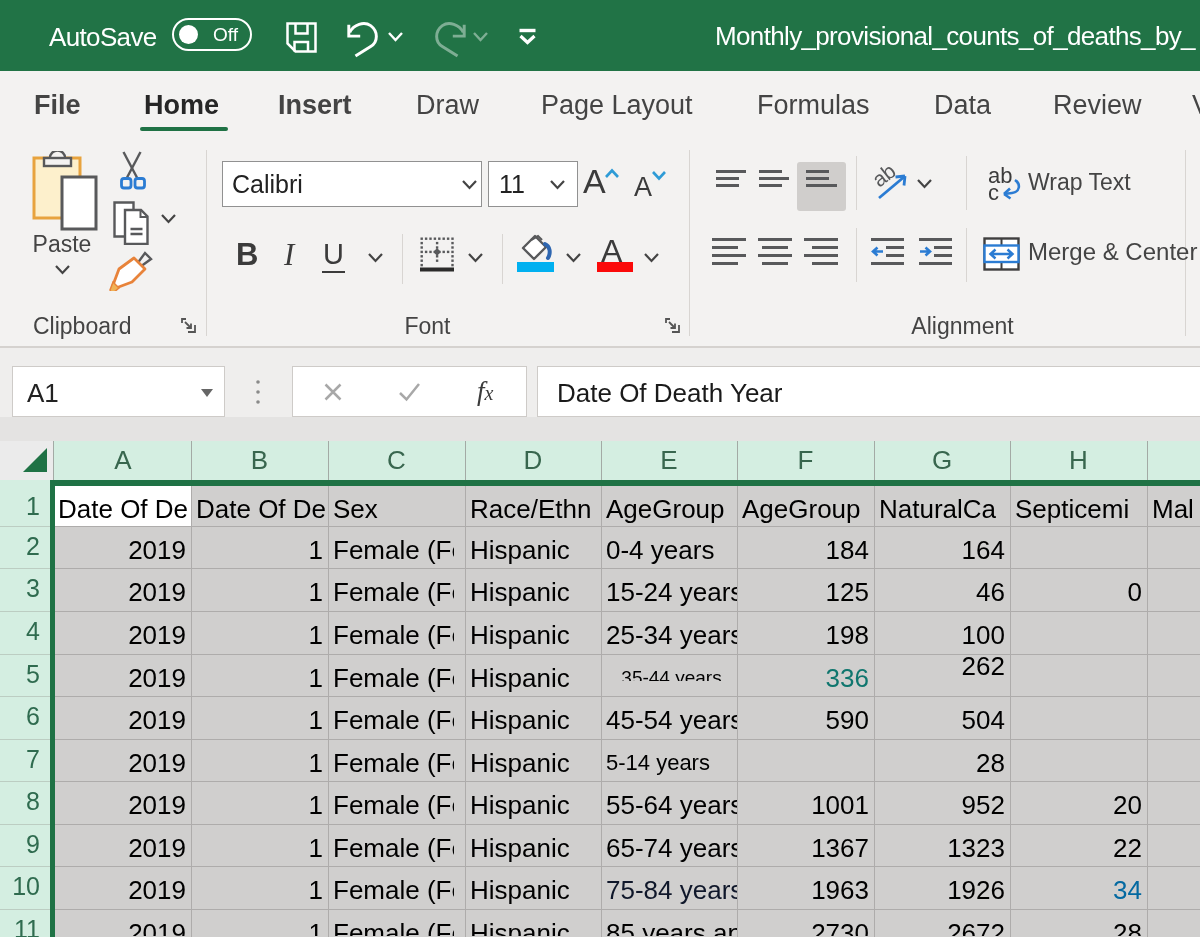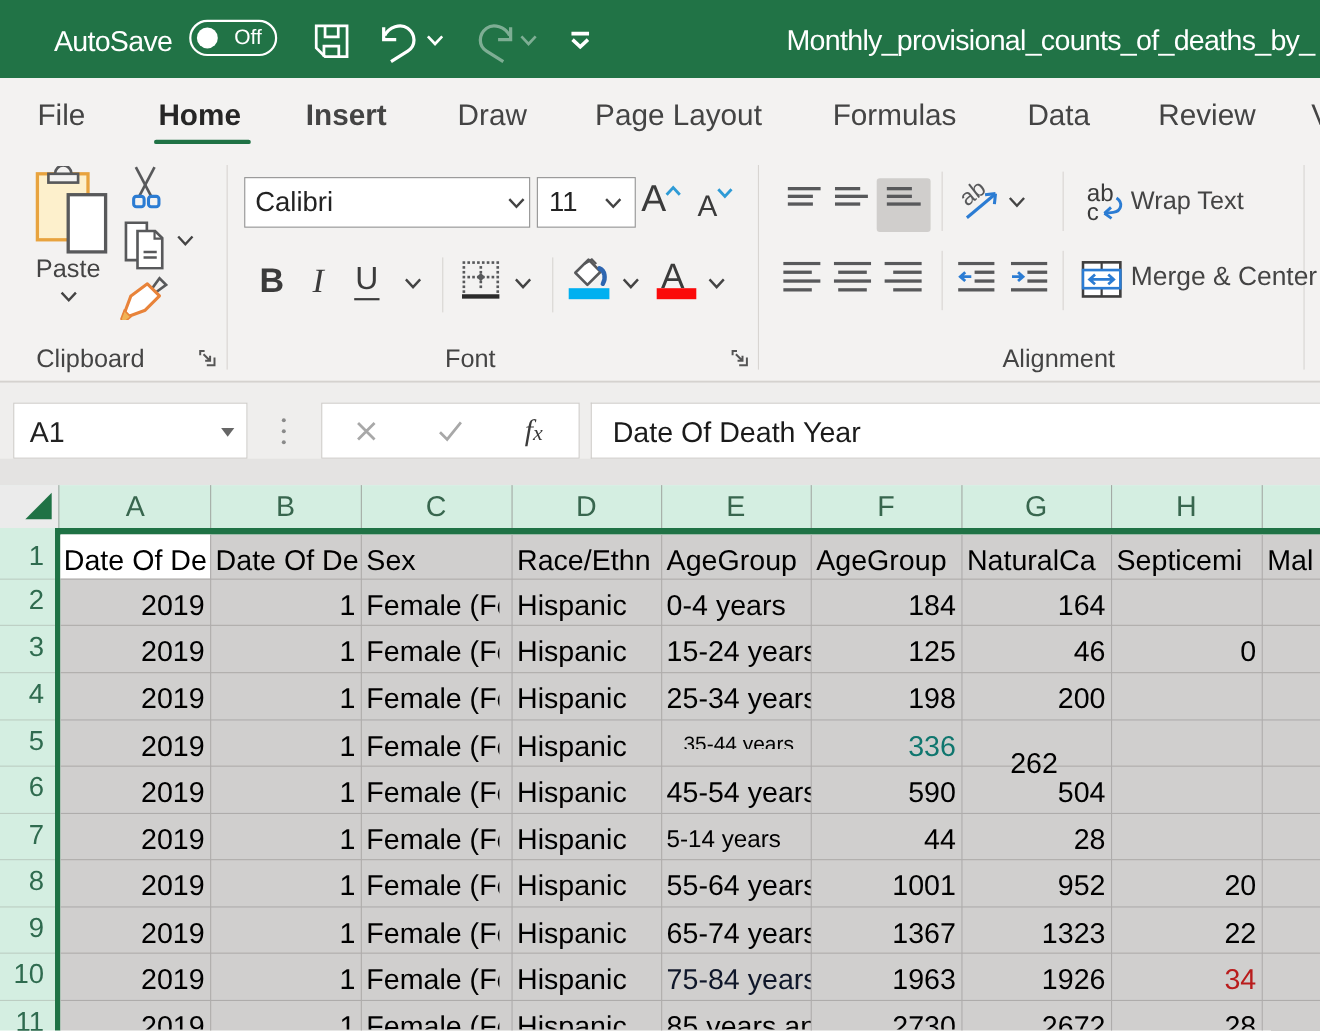--- a/index.html
+++ b/index.html
@@ -32,21 +32,21 @@
 </svg>
 <svg class="abs" style="left:472px;top:31px;opacity:.42" width="17" height="12" viewBox="0 0 17 12">
 <path d="M2 2 l6.5 7 L15 2" fill="none" stroke="#fff" stroke-width="2.4"></path>
     </svg>
 <svg class="abs" style="left:518px;top:28px" width="19" height="17" viewBox="0 0 19 17">
 <path d="M1.5 2.5 h16" stroke="#fff" stroke-width="3.4" fill="none"></path>
 <path d="M2.5 8 l7 6.5 L16.5 8" fill="none" stroke="#fff" stroke-width="3.2"></path>
     </svg>
 <div class="abs" style="left:715px;top:21px;color:#fff;font-size:26px;letter-spacing:-.65px;white-space:nowrap">Monthly_provisional_counts_of_deaths_by_</div>
 <div class="abs" style="left:0;top:71px;width:1200px;height:69px;background:#f3f2f1"></div>
-<div class="abs" style="left:34px;top:90px;font-size:27px;font-weight:400;color:#444;white-space:nowrap">File</div>
+<div class="abs" style="left:34px;top:90px;font-size:27px;font-weight:700;color:#444;white-space:nowrap">File</div>
 <div class="abs" style="left:144px;top:90px;font-size:27px;font-weight:600;color:#262626;white-space:nowrap">Home</div>
 <div class="abs" style="left:278px;top:90px;font-size:27px;font-weight:700;color:#444;white-space:nowrap">Insert</div>
 <div class="abs" style="left:416px;top:90px;font-size:27px;font-weight:400;color:#444;white-space:nowrap">Draw</div>
 <div class="abs" style="left:541px;top:90px;font-size:27px;font-weight:400;color:#444;white-space:nowrap">Page Layout</div>
 <div class="abs" style="left:757px;top:90px;font-size:27px;font-weight:400;color:#444;white-space:nowrap">Formulas</div>
 <div class="abs" style="left:934px;top:90px;font-size:27px;font-weight:400;color:#444;white-space:nowrap">Data</div>
 <div class="abs" style="left:1053px;top:90px;font-size:27px;font-weight:400;color:#444;white-space:nowrap">Review</div>
 <div class="abs" style="left:1192px;top:90px;font-size:27px;font-weight:400;color:#444;white-space:nowrap">View</div>
 <div class="abs" style="left:140px;top:127px;width:88px;height:4px;background:#1f7245;border-radius:2px"></div>
 <div class="abs" style="left:0;top:140px;width:1200px;height:206px;background:#f3f2f1"></div>
@@ -360,41 +360,40 @@
 <div class="abs" style="left:602px;top:568px;width:135px;height:42px;line-height:48px;padding-left:4px;text-align:left;font-size:26px;color:#000;overflow:hidden;white-space:nowrap">15-24 years</div>
 <div class="abs" style="left:738px;top:568px;width:136px;height:42px;line-height:48px;padding-right:5px;text-align:right;font-size:26px;color:#000;overflow:hidden;white-space:nowrap">125</div>
 <div class="abs" style="left:875px;top:568px;width:135px;height:42px;line-height:48px;padding-right:5px;text-align:right;font-size:26px;color:#000;overflow:hidden;white-space:nowrap">46</div>
 <div class="abs" style="left:1011px;top:568px;width:136px;height:42px;line-height:48px;padding-right:5px;text-align:right;font-size:26px;color:#000;overflow:hidden;white-space:nowrap">0</div>
 <div class="abs" style="left:56px;top:611px;width:135px;height:42px;line-height:48px;padding-right:5px;text-align:right;font-size:26px;color:#000;overflow:hidden;white-space:nowrap">2019</div>
 <div class="abs" style="left:192px;top:611px;width:136px;height:42px;line-height:48px;padding-right:5px;text-align:right;font-size:26px;color:#000;overflow:hidden;white-space:nowrap">1</div>
 <div class="abs" style="left:329px;top:611px;width:125px;height:42px;line-height:48px;padding-left:4px;text-align:left;font-size:26px;color:#000;overflow:hidden;white-space:nowrap">Female (Fe</div>
 <div class="abs" style="left:466px;top:611px;width:135px;height:42px;line-height:48px;padding-left:4px;text-align:left;font-size:26px;color:#000;overflow:hidden;white-space:nowrap">Hispanic</div>
 <div class="abs" style="left:602px;top:611px;width:135px;height:42px;line-height:48px;padding-left:4px;text-align:left;font-size:26px;color:#000;overflow:hidden;white-space:nowrap">25-34 years</div>
 <div class="abs" style="left:738px;top:611px;width:136px;height:42px;line-height:48px;padding-right:5px;text-align:right;font-size:26px;color:#000;overflow:hidden;white-space:nowrap">198</div>
-<div class="abs" style="left:875px;top:611px;width:135px;height:42px;line-height:48px;padding-right:5px;text-align:right;font-size:26px;color:#000;overflow:hidden;white-space:nowrap">200</div>
+<div class="abs" style="left:875px;top:611px;width:135px;height:42px;line-height:48px;padding-right:5px;text-align:right;font-size:26px;color:#000;overflow:hidden;white-space:nowrap">100</div>
 <div class="abs" style="left:56px;top:654px;width:135px;height:41px;line-height:48px;padding-right:5px;text-align:right;font-size:26px;color:#000;overflow:hidden;white-space:nowrap">2019</div>
 <div class="abs" style="left:192px;top:654px;width:136px;height:41px;line-height:48px;padding-right:5px;text-align:right;font-size:26px;color:#000;overflow:hidden;white-space:nowrap">1</div>
 <div class="abs" style="left:329px;top:654px;width:125px;height:41px;line-height:48px;padding-left:4px;text-align:left;font-size:26px;color:#000;overflow:hidden;white-space:nowrap">Female (Fe</div>
 <div class="abs" style="left:466px;top:654px;width:135px;height:41px;line-height:48px;padding-left:4px;text-align:left;font-size:26px;color:#000;overflow:hidden;white-space:nowrap">Hispanic</div>
 <div class="abs" style="left:602px;top:654px;width:135px;height:27px;line-height:48px;padding-left:4px;text-align:center;font-size:19px;color:#000;overflow:hidden;white-space:nowrap">35-44 years</div>
 <div class="abs" style="left:738px;top:654px;width:136px;height:41px;line-height:48px;padding-right:5px;text-align:right;font-size:26px;color:#0f766e;overflow:hidden;white-space:nowrap">336</div>
-<div class="abs" style="left:875px;top:670px;width:135px;height:52px;line-height:48px;padding-right:5px;text-align:center;font-size:26px;color:#000;overflow:hidden;white-space:nowrap">262</div>
+<div class="abs" style="left:875px;top:642px;width:135px;height:52px;line-height:48px;padding-right:5px;text-align:right;font-size:26px;color:#000;overflow:hidden;white-space:nowrap">262</div>
 <div class="abs" style="left:56px;top:696px;width:135px;height:42px;line-height:48px;padding-right:5px;text-align:right;font-size:26px;color:#000;overflow:hidden;white-space:nowrap">2019</div>
 <div class="abs" style="left:192px;top:696px;width:136px;height:42px;line-height:48px;padding-right:5px;text-align:right;font-size:26px;color:#000;overflow:hidden;white-space:nowrap">1</div>
 <div class="abs" style="left:329px;top:696px;width:125px;height:42px;line-height:48px;padding-left:4px;text-align:left;font-size:26px;color:#000;overflow:hidden;white-space:nowrap">Female (Fe</div>
 <div class="abs" style="left:466px;top:696px;width:135px;height:42px;line-height:48px;padding-left:4px;text-align:left;font-size:26px;color:#000;overflow:hidden;white-space:nowrap">Hispanic</div>
 <div class="abs" style="left:602px;top:696px;width:135px;height:42px;line-height:48px;padding-left:4px;text-align:left;font-size:26px;color:#000;overflow:hidden;white-space:nowrap">45-54 years</div>
 <div class="abs" style="left:738px;top:696px;width:136px;height:42px;line-height:48px;padding-right:5px;text-align:right;font-size:26px;color:#000;overflow:hidden;white-space:nowrap">590</div>
 <div class="abs" style="left:875px;top:696px;width:135px;height:42px;line-height:48px;padding-right:5px;text-align:right;font-size:26px;color:#000;overflow:hidden;white-space:nowrap">504</div>
 <div class="abs" style="left:56px;top:739px;width:135px;height:41px;line-height:48px;padding-right:5px;text-align:right;font-size:26px;color:#000;overflow:hidden;white-space:nowrap">2019</div>
 <div class="abs" style="left:192px;top:739px;width:136px;height:41px;line-height:48px;padding-right:5px;text-align:right;font-size:26px;color:#000;overflow:hidden;white-space:nowrap">1</div>
 <div class="abs" style="left:329px;top:739px;width:125px;height:41px;line-height:48px;padding-left:4px;text-align:left;font-size:26px;color:#000;overflow:hidden;white-space:nowrap">Female (Fe</div>
 <div class="abs" style="left:466px;top:739px;width:135px;height:41px;line-height:48px;padding-left:4px;text-align:left;font-size:26px;color:#000;overflow:hidden;white-space:nowrap">Hispanic</div>
 <div class="abs" style="left:602px;top:739px;width:135px;height:41px;line-height:48px;padding-left:4px;text-align:left;font-size:22px;color:#000;overflow:hidden;white-space:nowrap">5-14 years</div>
-<div class="abs" style="left:738px;top:739px;width:136px;height:41px;line-height:48px;padding-right:5px;text-align:right;font-size:26px;color:#000;overflow:hidden;white-space:nowrap">44</div>
 <div class="abs" style="left:875px;top:739px;width:135px;height:41px;line-height:48px;padding-right:5px;text-align:right;font-size:26px;color:#000;overflow:hidden;white-space:nowrap">28</div>
 <div class="abs" style="left:56px;top:781px;width:135px;height:42px;line-height:48px;padding-right:5px;text-align:right;font-size:26px;color:#000;overflow:hidden;white-space:nowrap">2019</div>
 <div class="abs" style="left:192px;top:781px;width:136px;height:42px;line-height:48px;padding-right:5px;text-align:right;font-size:26px;color:#000;overflow:hidden;white-space:nowrap">1</div>
 <div class="abs" style="left:329px;top:781px;width:125px;height:42px;line-height:48px;padding-left:4px;text-align:left;font-size:26px;color:#000;overflow:hidden;white-space:nowrap">Female (Fe</div>
 <div class="abs" style="left:466px;top:781px;width:135px;height:42px;line-height:48px;padding-left:4px;text-align:left;font-size:26px;color:#000;overflow:hidden;white-space:nowrap">Hispanic</div>
 <div class="abs" style="left:602px;top:781px;width:135px;height:42px;line-height:48px;padding-left:4px;text-align:left;font-size:26px;color:#000;overflow:hidden;white-space:nowrap">55-64 years</div>
 <div class="abs" style="left:738px;top:781px;width:136px;height:42px;line-height:48px;padding-right:5px;text-align:right;font-size:26px;color:#000;overflow:hidden;white-space:nowrap">1001</div>
 <div class="abs" style="left:875px;top:781px;width:135px;height:42px;line-height:48px;padding-right:5px;text-align:right;font-size:26px;color:#000;overflow:hidden;white-space:nowrap">952</div>
 <div class="abs" style="left:1011px;top:781px;width:136px;height:42px;line-height:48px;padding-right:5px;text-align:right;font-size:26px;color:#000;overflow:hidden;white-space:nowrap">20</div>
 <div class="abs" style="left:56px;top:824px;width:135px;height:41px;line-height:48px;padding-right:5px;text-align:right;font-size:26px;color:#000;overflow:hidden;white-space:nowrap">2019</div>
@@ -405,21 +404,21 @@
 <div class="abs" style="left:738px;top:824px;width:136px;height:41px;line-height:48px;padding-right:5px;text-align:right;font-size:26px;color:#000;overflow:hidden;white-space:nowrap">1367</div>
 <div class="abs" style="left:875px;top:824px;width:135px;height:41px;line-height:48px;padding-right:5px;text-align:right;font-size:26px;color:#000;overflow:hidden;white-space:nowrap">1323</div>
 <div class="abs" style="left:1011px;top:824px;width:136px;height:41px;line-height:48px;padding-right:5px;text-align:right;font-size:26px;color:#000;overflow:hidden;white-space:nowrap">22</div>
 <div class="abs" style="left:56px;top:866px;width:135px;height:42px;line-height:48px;padding-right:5px;text-align:right;font-size:26px;color:#000;overflow:hidden;white-space:nowrap">2019</div>
 <div class="abs" style="left:192px;top:866px;width:136px;height:42px;line-height:48px;padding-right:5px;text-align:right;font-size:26px;color:#000;overflow:hidden;white-space:nowrap">1</div>
 <div class="abs" style="left:329px;top:866px;width:125px;height:42px;line-height:48px;padding-left:4px;text-align:left;font-size:26px;color:#000;overflow:hidden;white-space:nowrap">Female (Fe</div>
 <div class="abs" style="left:466px;top:866px;width:135px;height:42px;line-height:48px;padding-left:4px;text-align:left;font-size:26px;color:#000;overflow:hidden;white-space:nowrap">Hispanic</div>
 <div class="abs" style="left:602px;top:866px;width:135px;height:42px;line-height:48px;padding-left:4px;text-align:left;font-size:26px;color:#0f172a;overflow:hidden;white-space:nowrap">75-84 years</div>
 <div class="abs" style="left:738px;top:866px;width:136px;height:42px;line-height:48px;padding-right:5px;text-align:right;font-size:26px;color:#000;overflow:hidden;white-space:nowrap">1963</div>
 <div class="abs" style="left:875px;top:866px;width:135px;height:42px;line-height:48px;padding-right:5px;text-align:right;font-size:26px;color:#000;overflow:hidden;white-space:nowrap">1926</div>
-<div class="abs" style="left:1011px;top:866px;width:136px;height:42px;line-height:48px;padding-right:5px;text-align:right;font-size:26px;color:#b91c1c;overflow:hidden;white-space:nowrap">34</div>
+<div class="abs" style="left:1011px;top:866px;width:136px;height:42px;line-height:48px;padding-right:5px;text-align:right;font-size:26px;color:#0369a1;overflow:hidden;white-space:nowrap">34</div>
 <div class="abs" style="left:56px;top:909px;width:135px;height:27px;line-height:48px;padding-right:5px;text-align:right;font-size:26px;color:#000;overflow:hidden;white-space:nowrap">2019</div>
 <div class="abs" style="left:192px;top:909px;width:136px;height:27px;line-height:48px;padding-right:5px;text-align:right;font-size:26px;color:#000;overflow:hidden;white-space:nowrap">1</div>
 <div class="abs" style="left:329px;top:909px;width:125px;height:27px;line-height:48px;padding-left:4px;text-align:left;font-size:26px;color:#000;overflow:hidden;white-space:nowrap">Female (Fe</div>
 <div class="abs" style="left:466px;top:909px;width:135px;height:27px;line-height:48px;padding-left:4px;text-align:left;font-size:26px;color:#000;overflow:hidden;white-space:nowrap">Hispanic</div>
 <div class="abs" style="left:602px;top:909px;width:135px;height:27px;line-height:48px;padding-left:4px;text-align:left;font-size:26px;color:#000;overflow:hidden;white-space:nowrap">85 years and</div>
 <div class="abs" style="left:738px;top:909px;width:136px;height:27px;line-height:48px;padding-right:5px;text-align:right;font-size:26px;color:#000;overflow:hidden;white-space:nowrap">2730</div>
 <div class="abs" style="left:875px;top:909px;width:135px;height:27px;line-height:48px;padding-right:5px;text-align:right;font-size:26px;color:#000;overflow:hidden;white-space:nowrap">2672</div>
 <div class="abs" style="left:1011px;top:909px;width:136px;height:27px;line-height:48px;padding-right:5px;text-align:right;font-size:26px;color:#000;overflow:hidden;white-space:nowrap">28</div>
 </div>
 </body></html>

